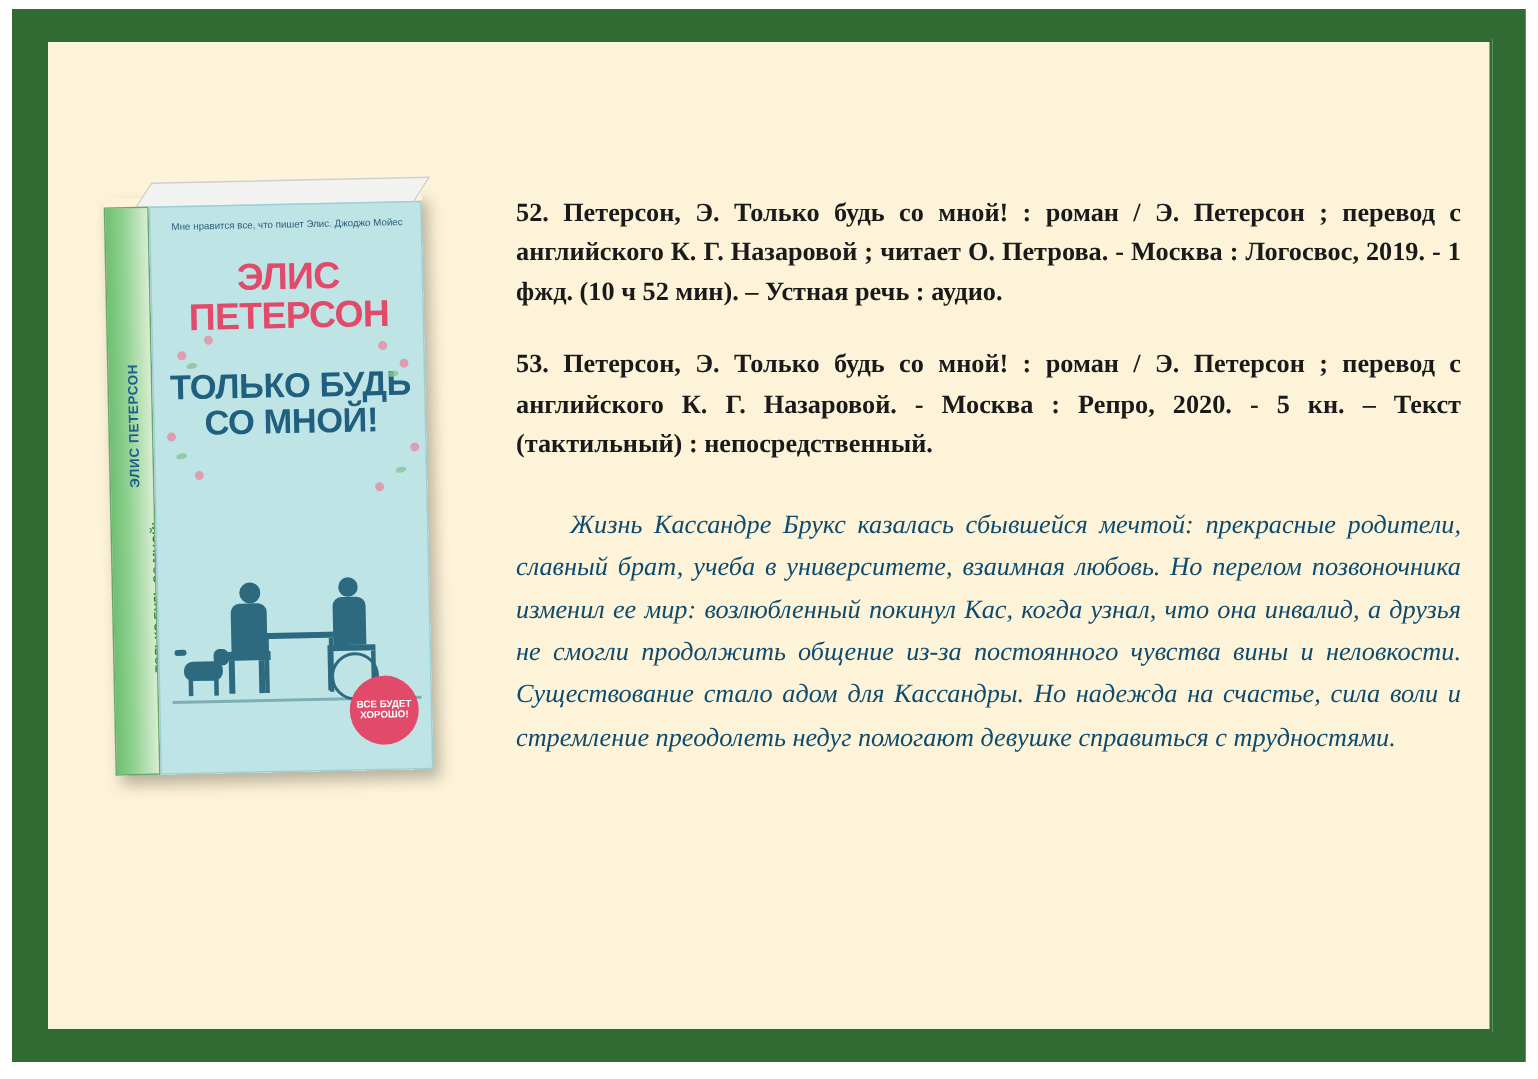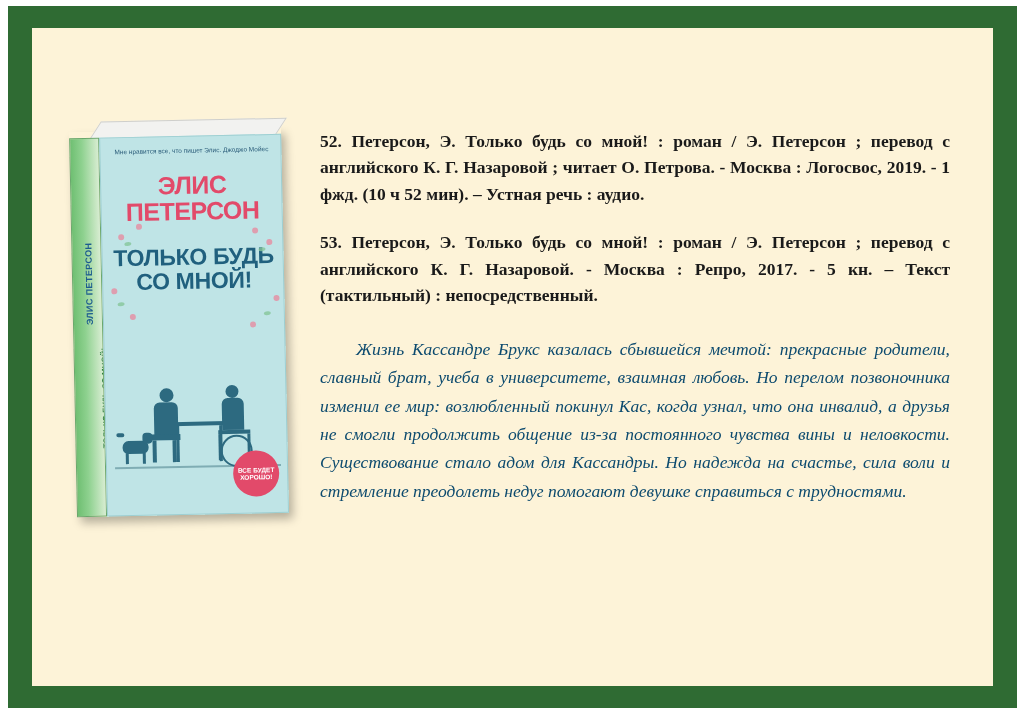--- a/index.html
+++ b/index.html
@@ -219,21 +219,21 @@
     display: flex;
     align-items: center;
     justify-content: center;
     text-align: center;
     font-family: "Liberation Sans", sans-serif;
   }
 
   
   .text-col {
     position: absolute;
-    left: 320px;
+    left: 344px;
     top: 110px;
     width: 630px;
   }
 
   .record {
     font-family: "Liberation Serif", serif;
     font-size: 17.5px;
     font-weight: bold;
     line-height: 1.52;
     color: #1a1a1a;
@@ -314,17 +314,17 @@
           <div class="silhouette" style="left:10px; top:96px; width:8px; height:4px; border-radius:3px;"></div>
         </div>
 
         <div class="badge">ВСЕ БУДЕТ ХОРОШО!</div>
       </div>
     </div>
   </div>
 
   <div class="text-col">
     <p class="record">52. Петерсон, Э. Только будь со мной! : роман / Э. Петерсон ; перевод с английского К. Г. Назаровой ; читает О. Петрова. - Москва : Логосвос, 2019. - 1 фжд. (10 ч 52 мин). – Устная речь : аудио.</p>
-    <p class="record">53. Петерсон, Э. Только будь со мной! : роман / Э. Петерсон ; перевод с английского К. Г. Назаровой. - Москва : Репро, 2017. - 5 кн.  – Текст (тактильный) : непосредственный.</p>
+    <p class="record">53. Петерсон, Э. Только будь со мной! : роман / Э. Петерсон ; перевод с английского К. Г. Назаровой. - Москва : Репро, 2020. - 5 кн.  – Текст (тактильный) : непосредственный.</p>
     <p class="annotation">Жизнь Кассандре Брукс казалась сбывшейся мечтой: прекрасные родители, славный брат, учеба в университете, взаимная любовь. Но перелом позвоночника изменил ее мир: возлюбленный покинул Кас, когда узнал, что она инвалид, а друзья не смогли продолжить общение из-за постоянного чувства вины и неловкости. Существование стало адом для Кассандры. Но надежда на счастье, сила воли и стремление преодолеть недуг помогают девушке справиться с трудностями.</p>
   </div>
 
 </div>
 
 </body></html>

